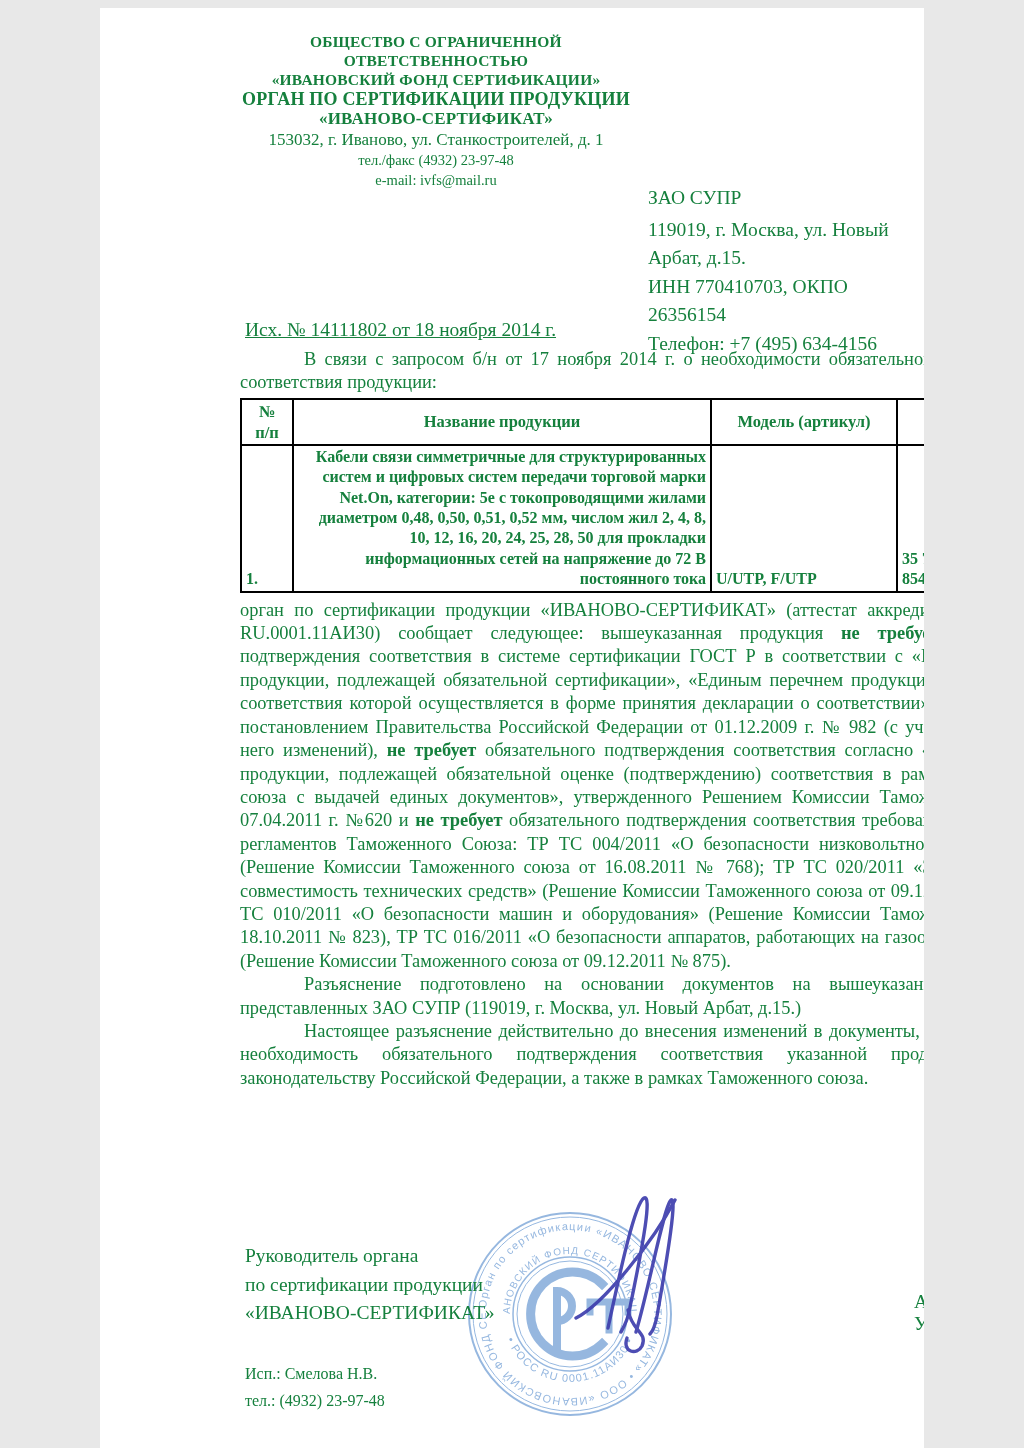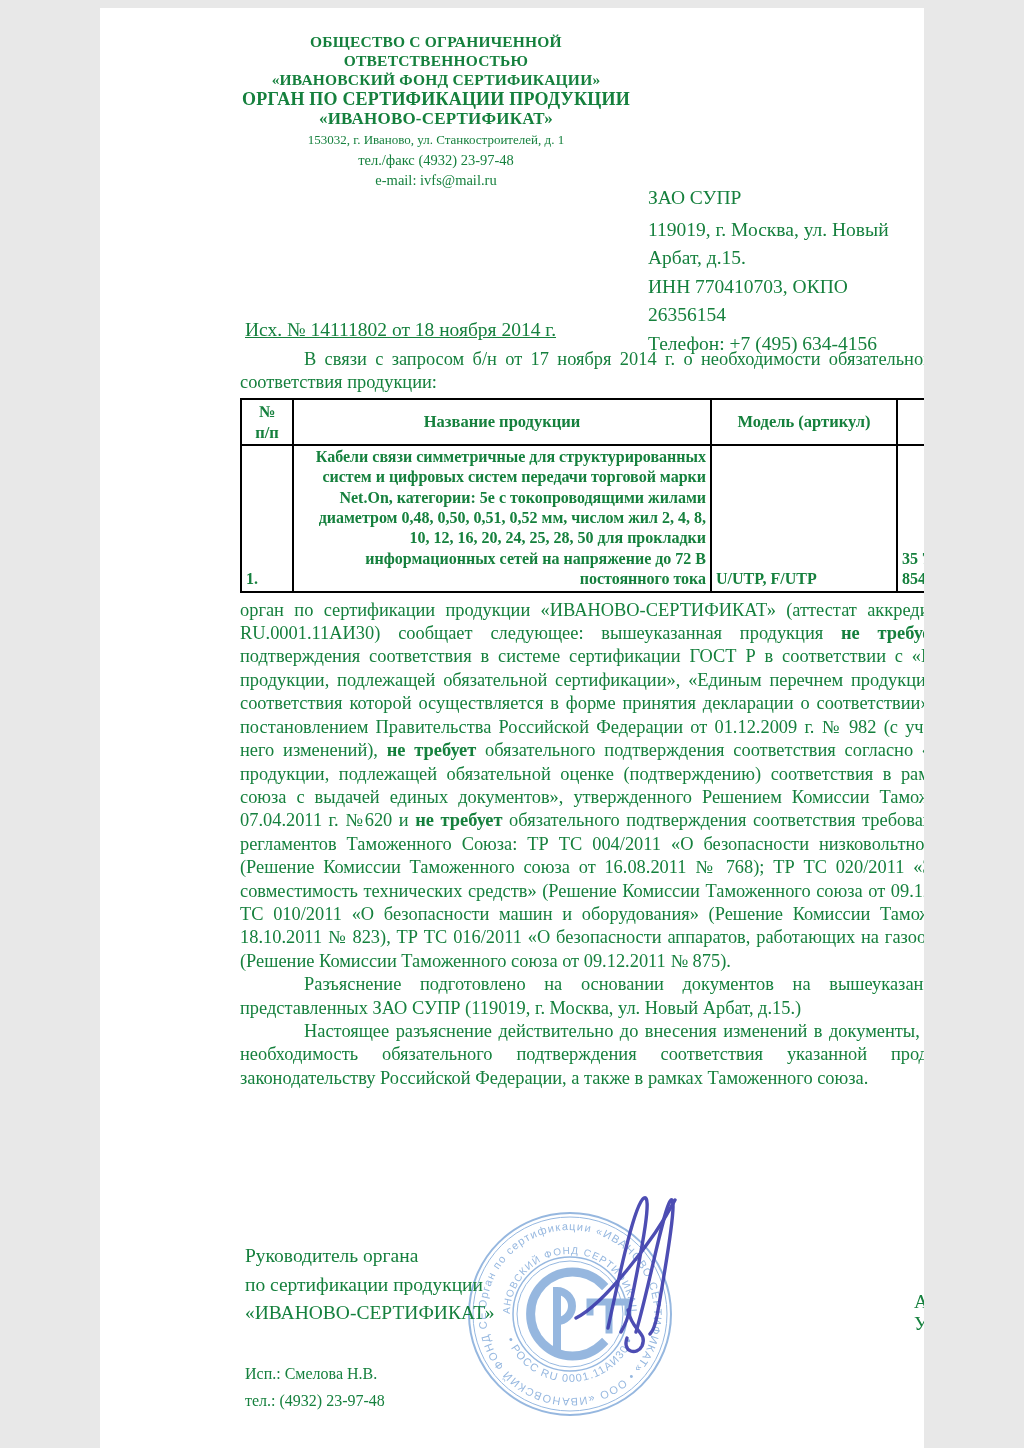--- a/index.html
+++ b/index.html
@@ -6,21 +6,21 @@
   .page{
     position:relative;width:824px;height:1448px;background:#ffffff;
     font-family:"Liberation Serif","DejaVu Serif",serif;color:#15803d;
     overflow:hidden;margin:8px auto;
   }
   
   .letterhead{position:absolute;left:140px;top:24px;width:392px;text-align:center;}
   .lh-small-bold{font-size:15.5px;font-weight:bold;line-height:19px;letter-spacing:.2px;}
   .lh-big-bold{font-size:18px;font-weight:bold;line-height:20px;letter-spacing:.2px;}
   .lh-mid-bold{font-size:17px;font-weight:bold;line-height:20px;letter-spacing:.2px;}
-  .lh-addr{font-size:13px;line-height:21px;}
+  .lh-addr{font-size:17px;line-height:21px;}
   .lh-contact{font-size:14.5px;line-height:20px;}
   
   .recipient{position:absolute;left:548px;top:176px;font-size:19.5px;line-height:28.5px;}
   .recipient .first{margin-bottom:3px;}
   
   .ref-line{position:absolute;left:145px;top:311px;font-size:19.5px;text-decoration:underline;}
   
   .bodyflow{position:absolute;left:140px;top:340px;width:828px;
     font-size:18.4px;line-height:23.4px;text-align:justify;}
   .bodyflow p{margin:0;}

